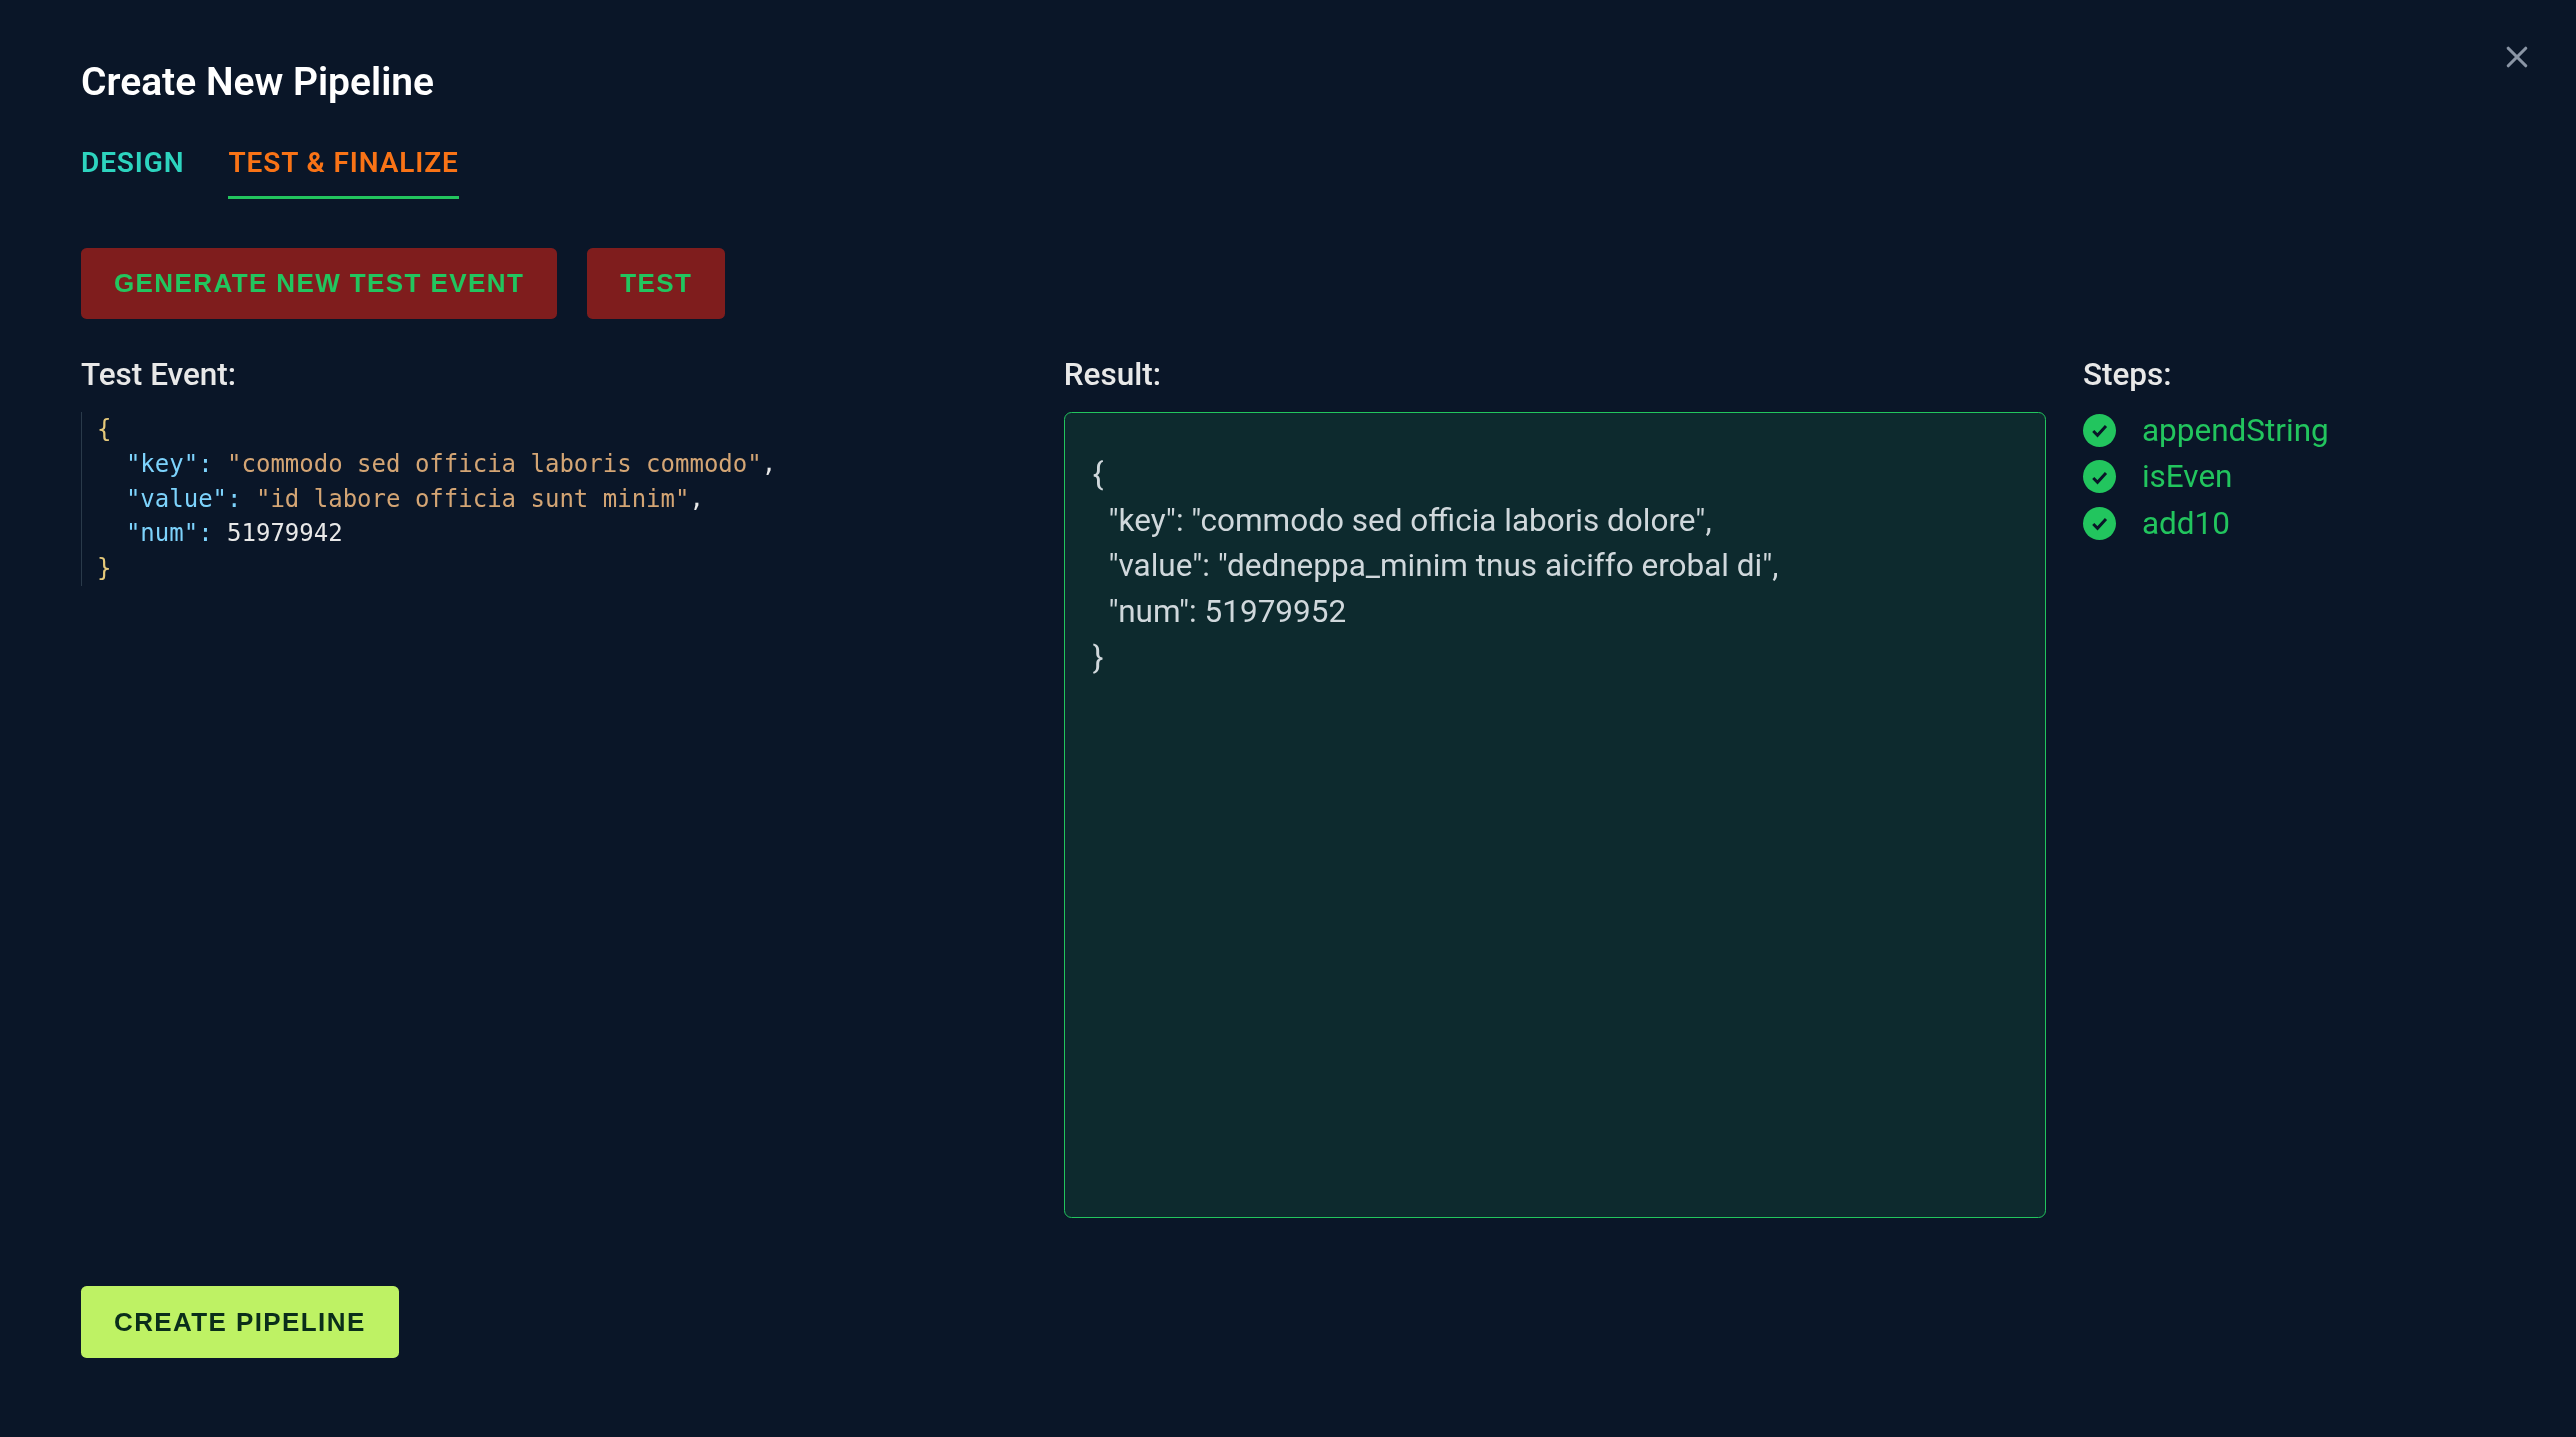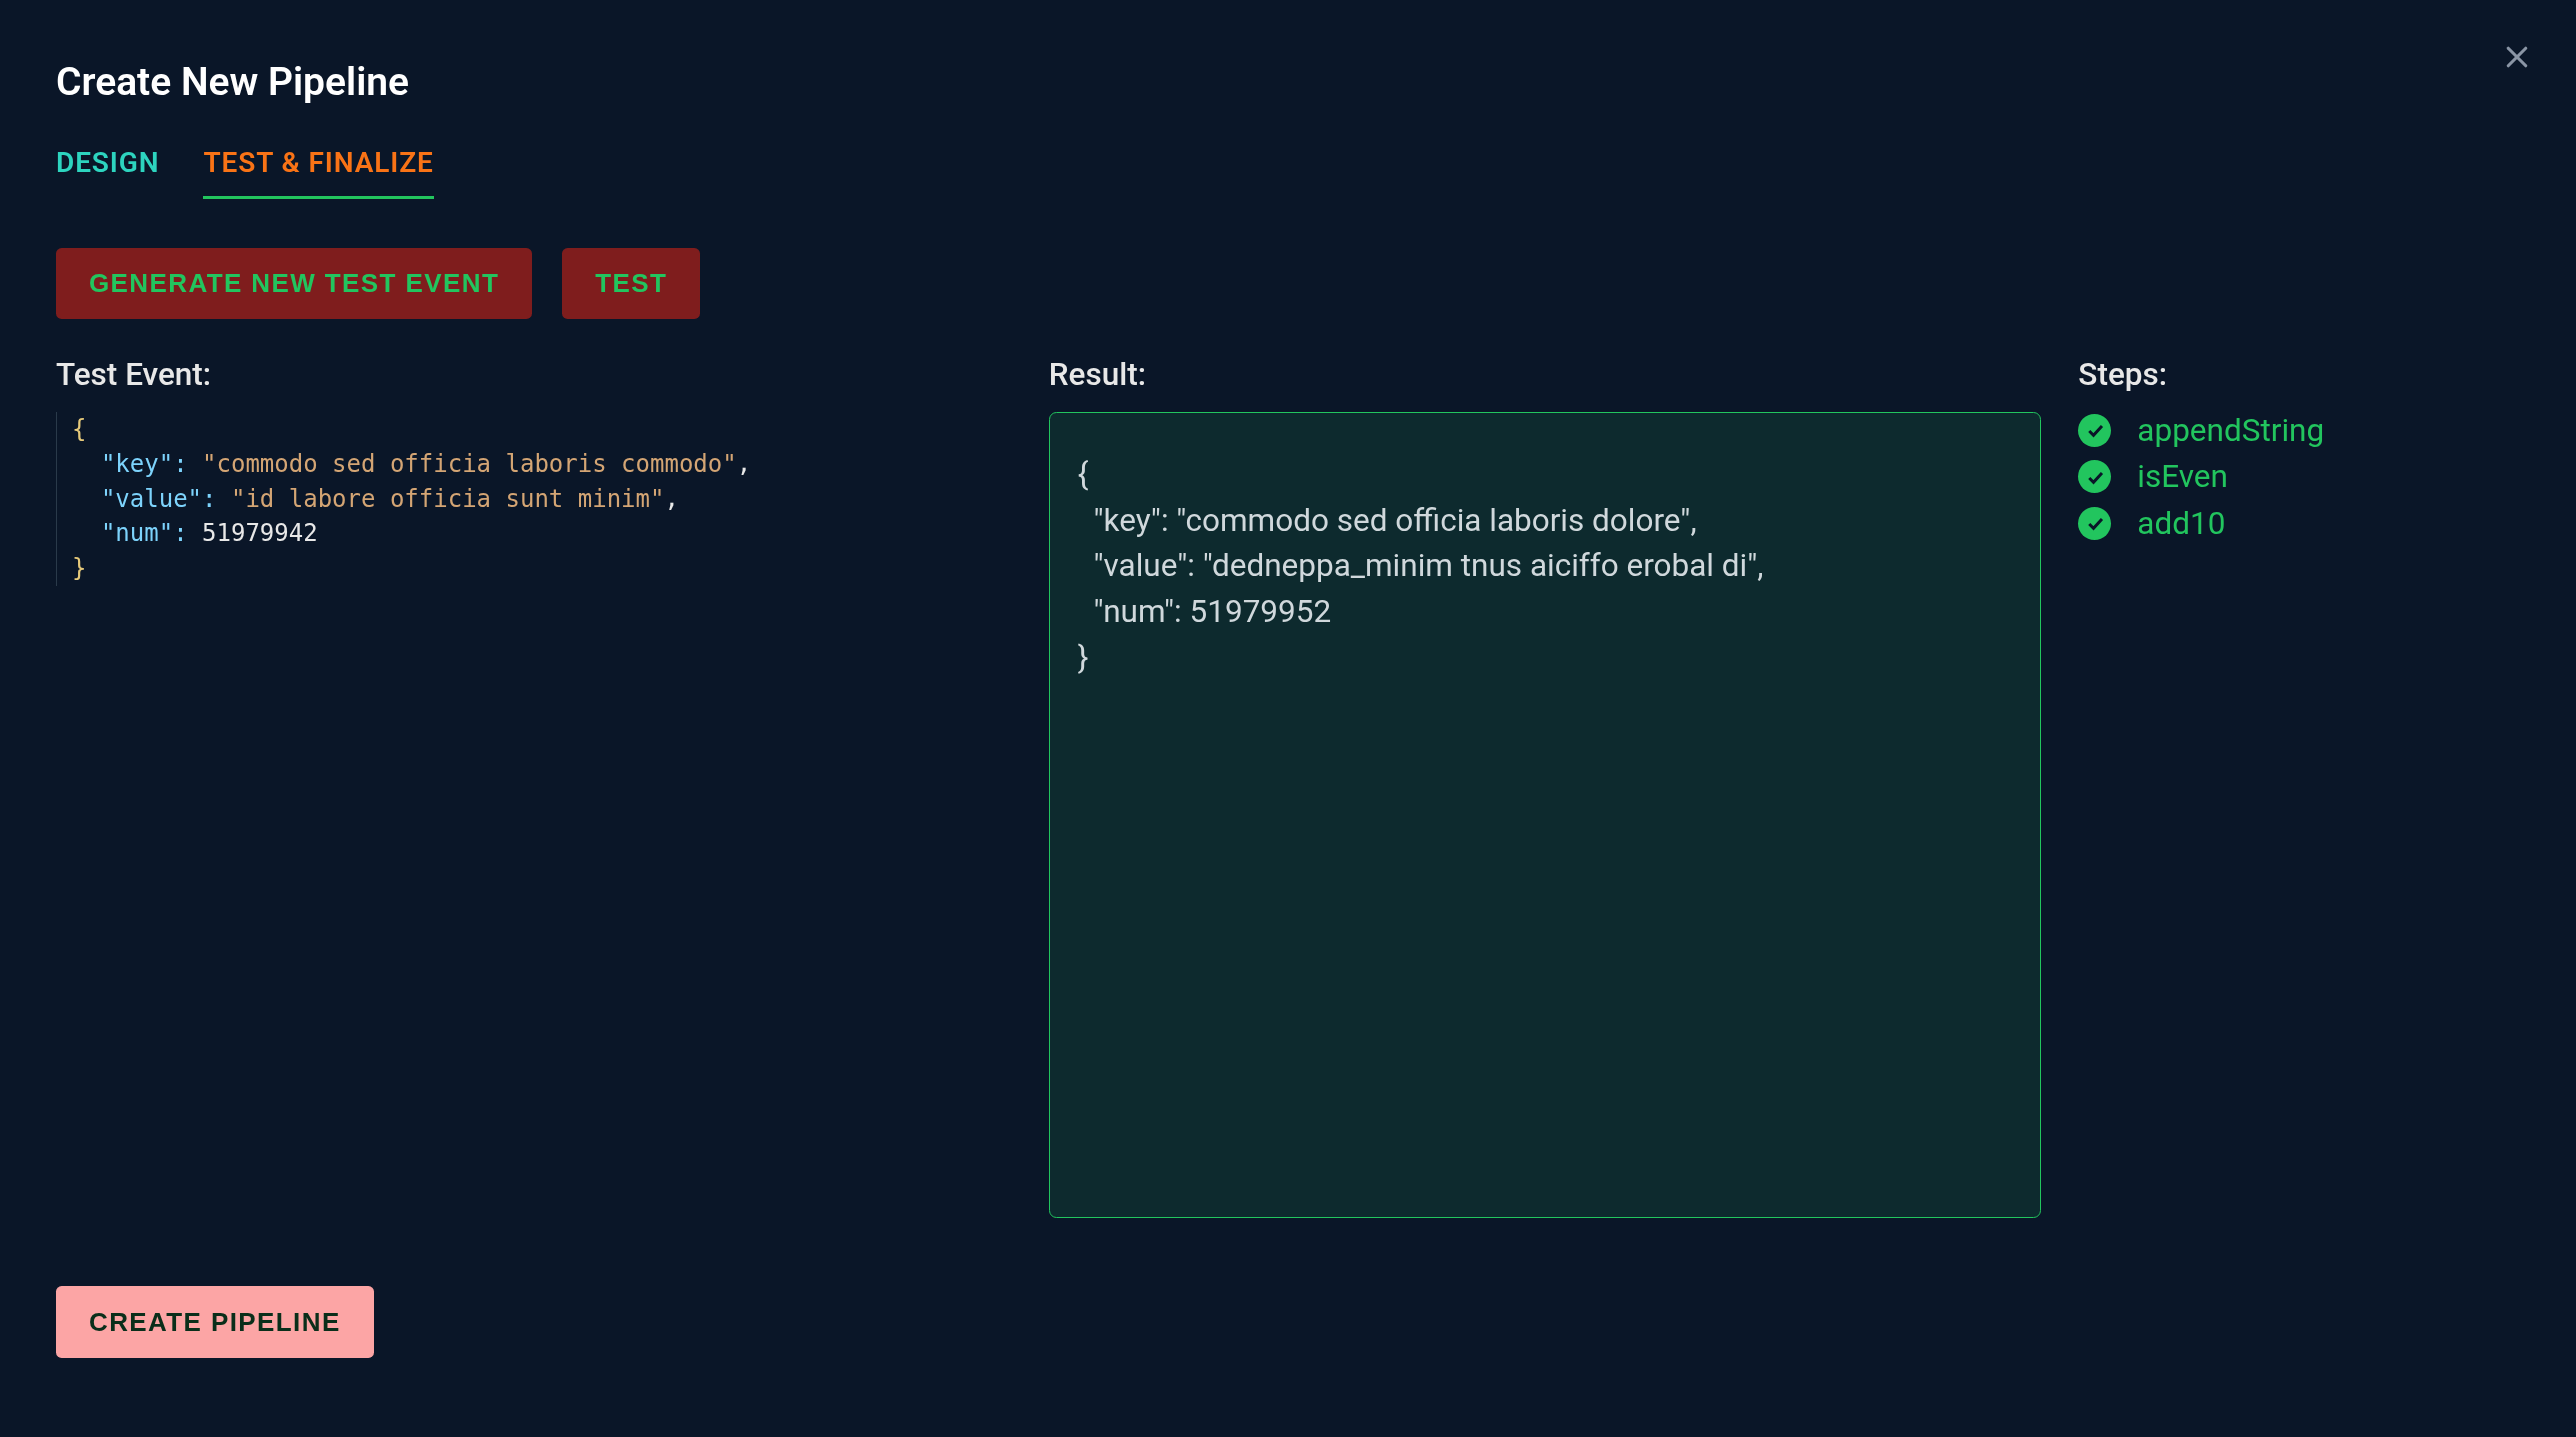--- a/index.html
+++ b/index.html
@@ -19,21 +19,21 @@
     width: 44px;
     height: 44px;
     display: flex;
     align-items: center;
     justify-content: center;
     cursor: pointer;
     color: #8a95a5;
   }
   .close-btn svg { width: 30px; height: 30px; }
   .container {
-    padding: 59px 56px 37px 56px;
+    padding: 59px 56px 37px 81px;
   }
   .page-title {
     font-size: 39px;
     font-weight: 600;
     color: #ffffff;
     margin-bottom: 41px;
   }
   .tabs {
     display: flex;
     gap: 44px;
@@ -65,21 +65,21 @@
     border: none;
     padding: 20.4px 33px;
     font-size: 26px;
     font-weight: 600;
     letter-spacing: 1.4px;
     cursor: pointer;
     border-radius: 5.6px;
     text-transform: uppercase;
   }
   .btn-primary {
-    background: #fca5a5;
+    background: #bef264;
     color: #0a2e1a;
     border: none;
     padding: 20.4px 33px;
     font-size: 26px;
     font-weight: 600;
     letter-spacing: 1.4px;
     cursor: pointer;
     border-radius: 5.6px;
     text-transform: uppercase;
   }

